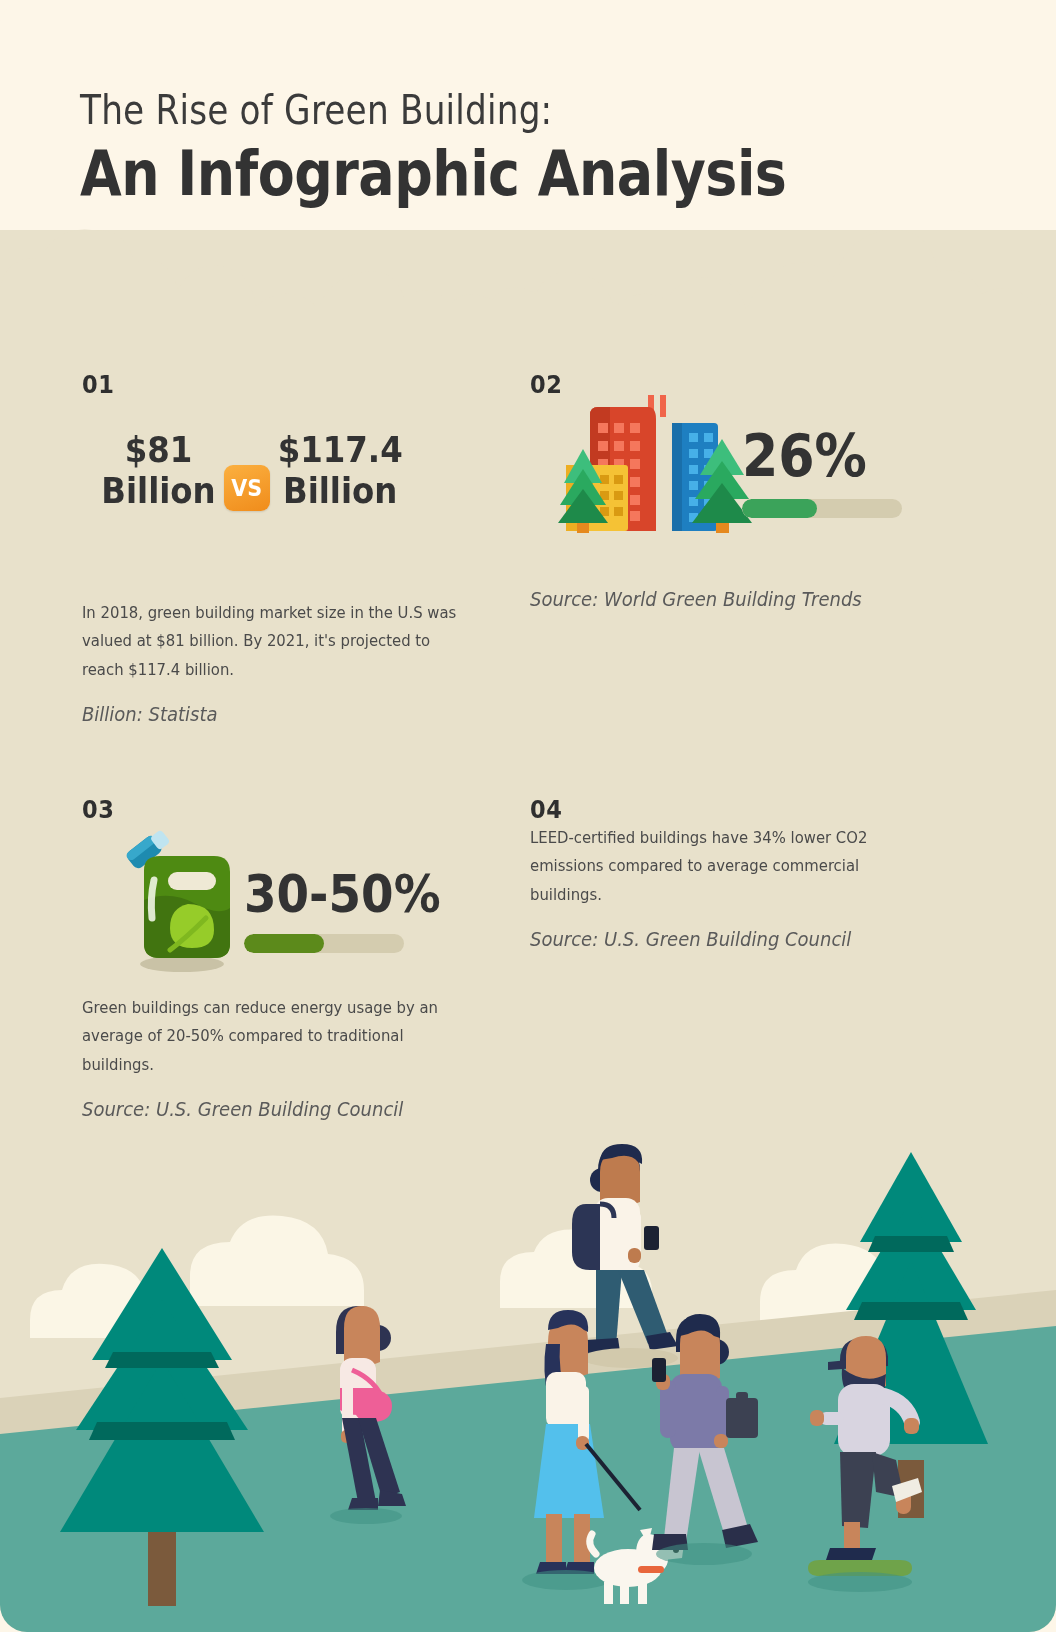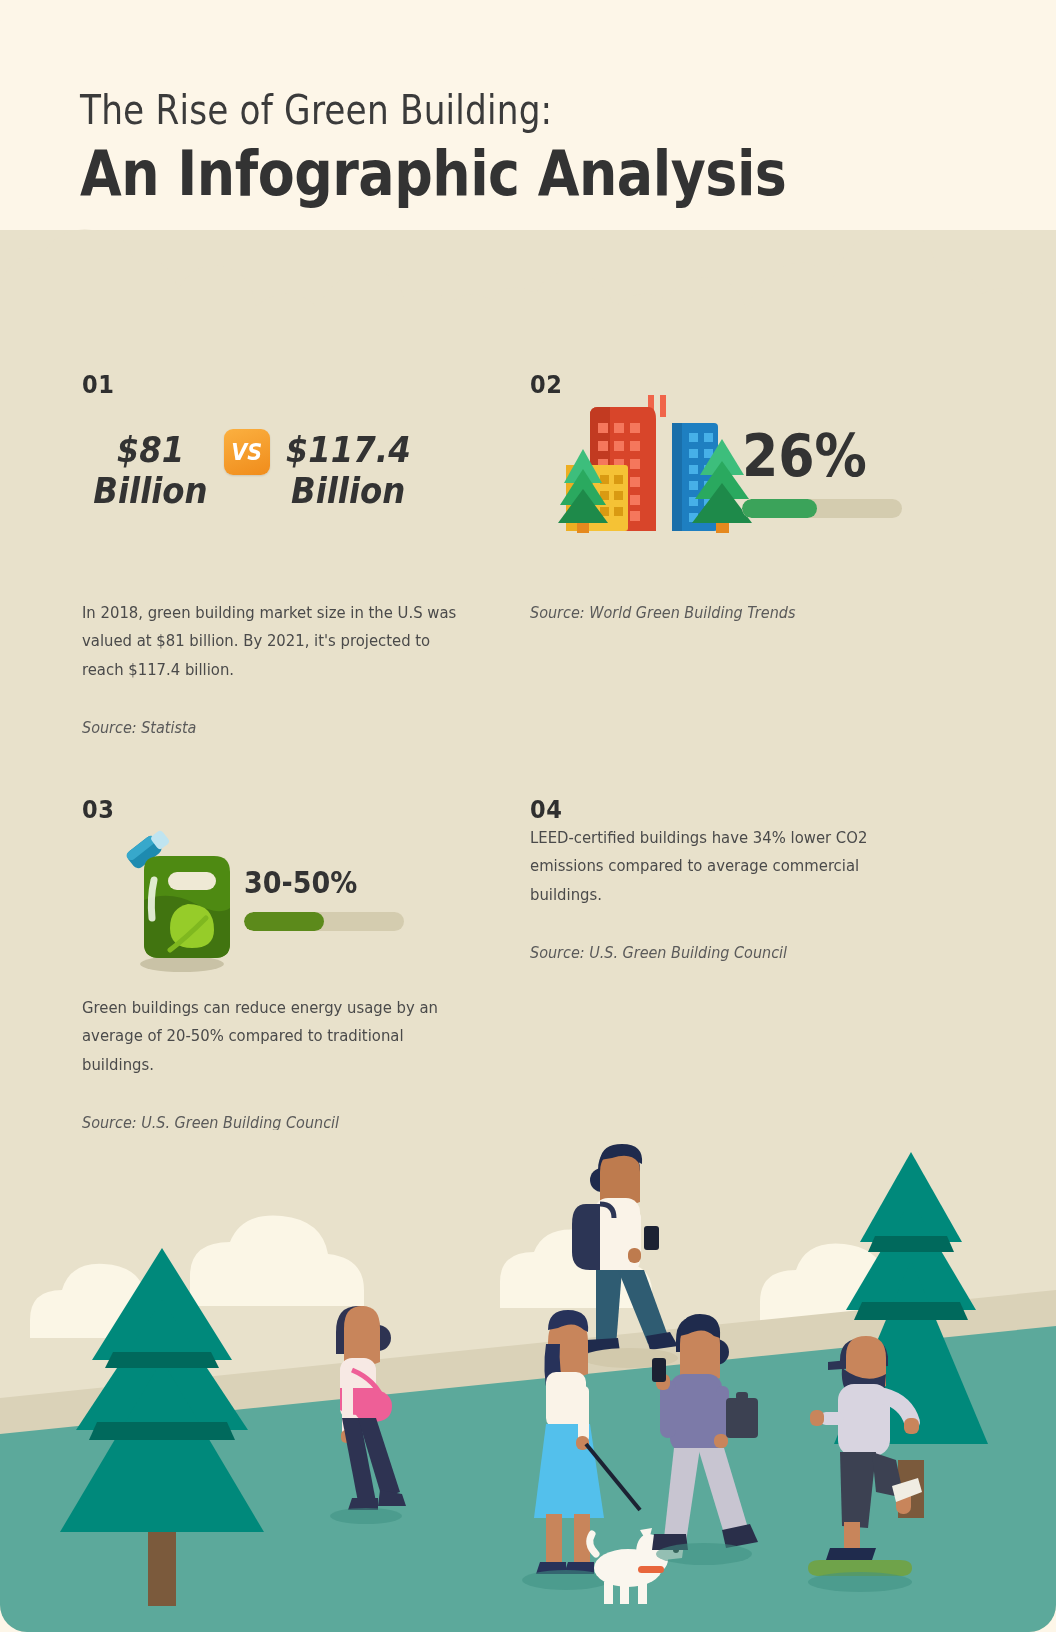--- a/index.html
+++ b/index.html
@@ -54,49 +54,49 @@
   }
 
   .visual { position: relative; height: 170px; }
 
   .desc {
     font-size: 16.5px; line-height: 1.72; color: #4a4a4a;
     font-family: "DejaVu Sans Condensed","Liberation Sans", sans-serif;
     width: 390px;
   }
   .source {
-    font-size: 16px; font-style: italic; color: #5a5a5a; margin-top: 34px;
+    font-size: 20px; font-style: italic; color: #5a5a5a; margin-top: 18px;
     font-family: "DejaVu Sans Condensed","Liberation Sans", sans-serif;
   }
 
   
   .vs-wrap {
-    display: flex; align-items: flex-start; justify-content: center;
-    gap: 16px; margin-top: 30px; width: 340px; font-style: italic;
+    display: flex; align-items: flex-end; justify-content: center;
+    gap: 8px; margin-top: 30px; width: 340px;
   }
   .vs-col {
     font-size: 36px; font-weight: 700; color: #333; line-height: 1.14;
     text-align: center;
     font-family: "DejaVu Sans Condensed","Liberation Sans", sans-serif;
   }
   .vs-badge {
     width: 46px; height: 46px; border-radius: 9px; flex: none;
     background: linear-gradient(160deg,#FBB040 0%,#F08C1B 100%);
     color: #fff; font-weight: 700; font-size: 23px;
     display: flex; align-items: center; justify-content: center;
     font-family: "DejaVu Sans Condensed","Liberation Sans", sans-serif;
     box-shadow: 0 1px 2px rgba(0,0,0,.12);
   }
 
   
   .pct {
     font-size: 58px; font-weight: 700; color: #333; line-height: 1;
     font-family: "DejaVu Sans Condensed","Liberation Sans", sans-serif;
   }
-  .pct-sm { font-size: 30px; }
+  .pct-sm { font-size: 52px; }
   .bar-track {
     width: 160px; height: 19px; border-radius: 10px; background: #D4CCAF;
     margin-top: 14px; overflow: hidden;
   }
   .bar-fill { height: 100%; border-radius: 10px; }
 
   svg { display: block; overflow: visible; }
 </style>
 </head>
 <body>
@@ -135,21 +135,21 @@
             <div>Billion</div>
           </div>
           <div class="vs-badge">VS</div>
           <div class="vs-col">
             <div>$117.4</div>
             <div>Billion</div>
           </div>
         </div>
       </div>
       <div class="desc">In 2018, green building market size in the U.S was valued at $81 billion. By 2021, it's projected to reach $117.4 billion.</div>
-      <div class="source">Source: Statista</div>
+      <div class="source">Billion: Statista</div>
     </div>
 
     <div class="block b02">
       <div class="num">02</div>
       <div class="visual">
 
         <svg width="210" height="150" viewBox="0 0 210 150" style="position:absolute;left:26px;top:-8px;">
 
           <rect x="92" y="4" width="6" height="22" fill="#F0654A"></rect>
           <rect x="104" y="4" width="6" height="22" fill="#F0654A"></rect>

